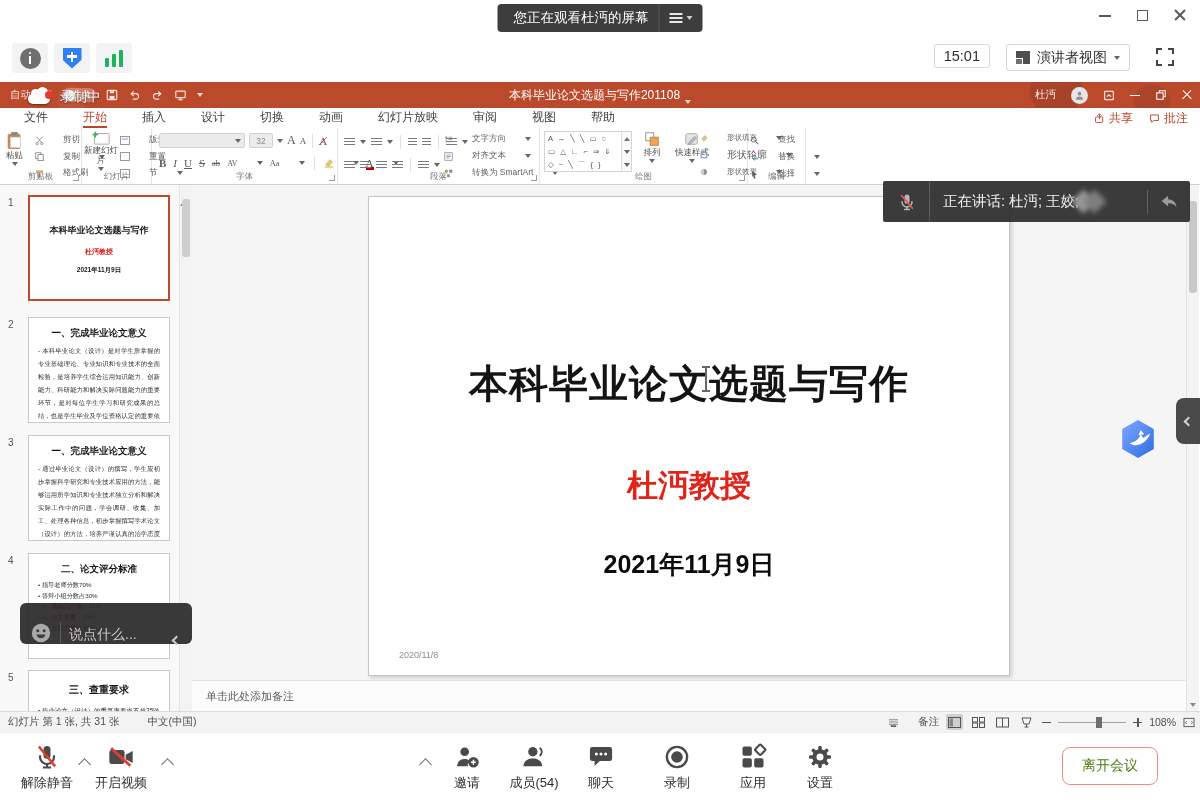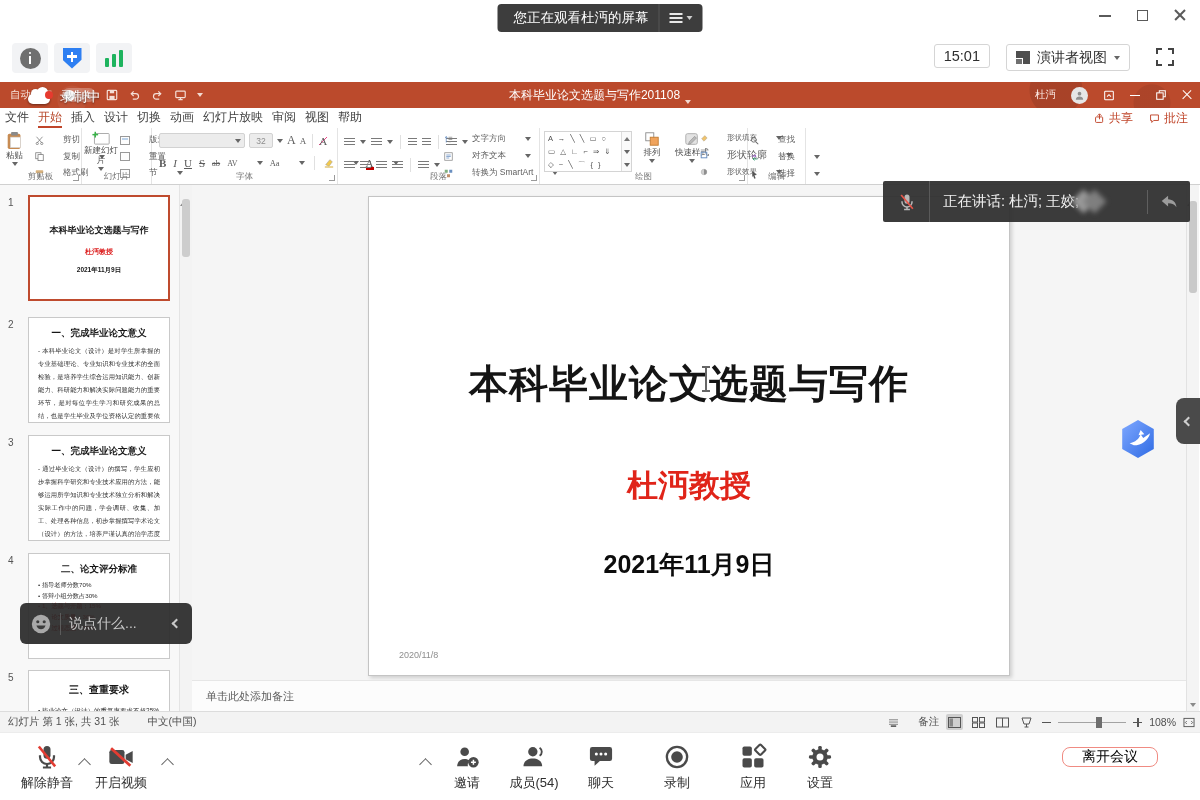--- a/index.html
+++ b/index.html
@@ -60,21 +60,21 @@
   .doc-title { position:absolute; left:50%; transform:translateX(-50%); display:flex; align-items:flex-end; gap:5px; font-size:12px; color:#fff; white-space:nowrap; }
   .ptb-right { position:absolute; right:8px; display:flex; align-items:center; gap:15px; }
   .ptb-right .uname { font-size:10.5px; color:#fbe9e3; }
   .avatar { width:17px; height:17px; border-radius:50%; background:#e6e6e6; display:flex; align-items:center; justify-content:center; }
   .pwc-min { width:10px; height:10px; position:relative; } .pwc-min::after{content:"";position:absolute;left:0;top:5px;width:10px;height:1.4px;background:#fff;}
   .pwc-x { width:10px; height:10px; position:relative; }
   .pwc-x::before,.pwc-x::after{content:"";position:absolute;left:-1px;top:4.3px;width:12px;height:1.4px;background:#fff;}
   .pwc-x::before{transform:rotate(45deg);} .pwc-x::after{transform:rotate(-45deg);}
 
   .ppt-menubar { position:absolute; left:0; top:26px; width:1200px; height:20px; background:#fff; display:flex; align-items:center; }
-  .tabs { display:flex; gap:9px; padding-left:5px; }
+  .tabs { display:flex; gap:35px; padding-left:24px; }
   .tab { font-size:12px; color:#3f3f3f; cursor:pointer; height:20px; line-height:19px; }
   .tab.active { color:#b7472a; border-bottom:2.5px solid #c0452a; }
   .menubar-right { position:absolute; right:12px; display:flex; gap:16px; align-items:center; }
   .mbtn { display:flex; align-items:center; gap:4px; font-size:12px; color:#c0452a; cursor:pointer; }
 
   .ribbon { position:absolute; left:0; top:46px; width:1200px; height:57px; background:#fff; border-bottom:1px solid #d0d0d0; }
   .grp { position:absolute; top:0; height:56px; border-right:1px solid #e4e4e4; }
   .grp-label { position:absolute; bottom:1px; left:0; right:0; text-align:center; font-size:8.5px; color:#767676; }
   .launcher { position:absolute; right:2px; bottom:3px; width:6px; height:6px; border-right:1px solid #9a9a9a; border-bottom:1px solid #9a9a9a; }
   .bigbtn { position:absolute; top:3px; display:flex; flex-direction:column; align-items:center; gap:1px; cursor:pointer; }
@@ -151,36 +151,36 @@
   .rec-txt { color:#fff; font-size:13.5px; text-shadow:0 1px 2px rgba(0,0,0,.65); }
 
   .speak-pill { position:absolute; left:883px; top:181px; width:307px; height:41px; background:rgba(47,47,47,.94); display:flex; align-items:center; z-index:8; border-radius:2px; }
   .speak-pill .sep { width:1px; height:41px; background:#5a5a5a; }
   .speak-txt { font-size:14.5px; color:#f0f0f0; margin-left:13px; white-space:nowrap; }
   .blurwrap { display:flex; margin-left:2px; filter:blur(2.5px); }
   .blurwrap i { display:block; width:17px; height:17px; background:#9a9a9a; transform:rotate(45deg); margin-left:-6px; }
   .blurwrap i:nth-child(2){ background:#7f7f7f; }
   .speak-pill .sep2 { width:1px; height:24px; background:#5f5f5f; margin:0 10px 0 auto; }
 
-  .chat-pill { position:absolute; left:20px; top:603px; width:172px; height:41px; background:rgba(45,45,45,.94); border-radius:6px; display:flex; align-items:center; padding:0 10px; z-index:8; }
+  .chat-pill { position:absolute; left:20px; top:603px; width:172px; height:41px; background:rgba(45,45,45,.94); border-radius:6px; display:flex; align-items:flex-end; padding:0 10px; z-index:8; }
   .chat-pill .sep { width:1px; height:22px; background:#5c5c5c; margin:0 8px; }
   .chat-txt { font-size:14px; color:#c9c9c9; white-space:nowrap; }
   .chev-l { width:7px; height:7px; border-left:2px solid #c9c9c9; border-bottom:2px solid #c9c9c9; transform:rotate(45deg); margin-left:auto; margin-right:2px; cursor:pointer; }
 
   .edge-tab { position:absolute; left:1176px; top:398px; width:24px; height:46px; background:#4a4a4a; border-radius:8px 0 0 8px; display:flex; align-items:center; justify-content:center; z-index:8; cursor:pointer; }
   .edge-tab .chev-l { margin:0; border-color:#cfcfcf; }
   .hex-app { position:absolute; left:1120px; top:419px; z-index:8; cursor:pointer; }
 
   
   .m-bottom { position:absolute; left:0; top:732px; width:1200px; height:68px; background:#fff; border-top:1px solid #ececec; z-index:5; }
   .tb-item { position:absolute; top:7px; width:92px; text-align:center; cursor:pointer; }
   .tb-item .ic { height:31px; display:flex; align-items:flex-end; justify-content:center; }
   .tb-item .lbl { font-size:13px; color:#2e2e2e; margin-top:3px; white-space:nowrap; }
   .tb-caret { position:absolute; top:27px; width:9px; height:9px; border-left:1.6px solid #666; border-top:1.6px solid #666; transform:rotate(45deg); cursor:pointer; }
-  .leave-btn { position:absolute; left:1062px; top:14px; width:96px; height:20px; background:#fff; border:1px solid #f08b82; border-radius:8px; color:#000000; font-size:14px; display:flex; align-items:center; justify-content:center; cursor:pointer; }
+  .leave-btn { position:absolute; left:1062px; top:14px; width:96px; height:38px; background:#fff; border:1px solid #f08b82; border-radius:8px; color:#4d7c0f; font-size:14px; display:flex; align-items:center; justify-content:center; cursor:pointer; }
 </style>
 </head>
 <body>
 
 <div id="app">
 
   <div class="m-top">
     <div class="banner-pill">
       <span class="banner-text">您正在观看杜沔的屏幕</span>
       <span class="banner-menu">

